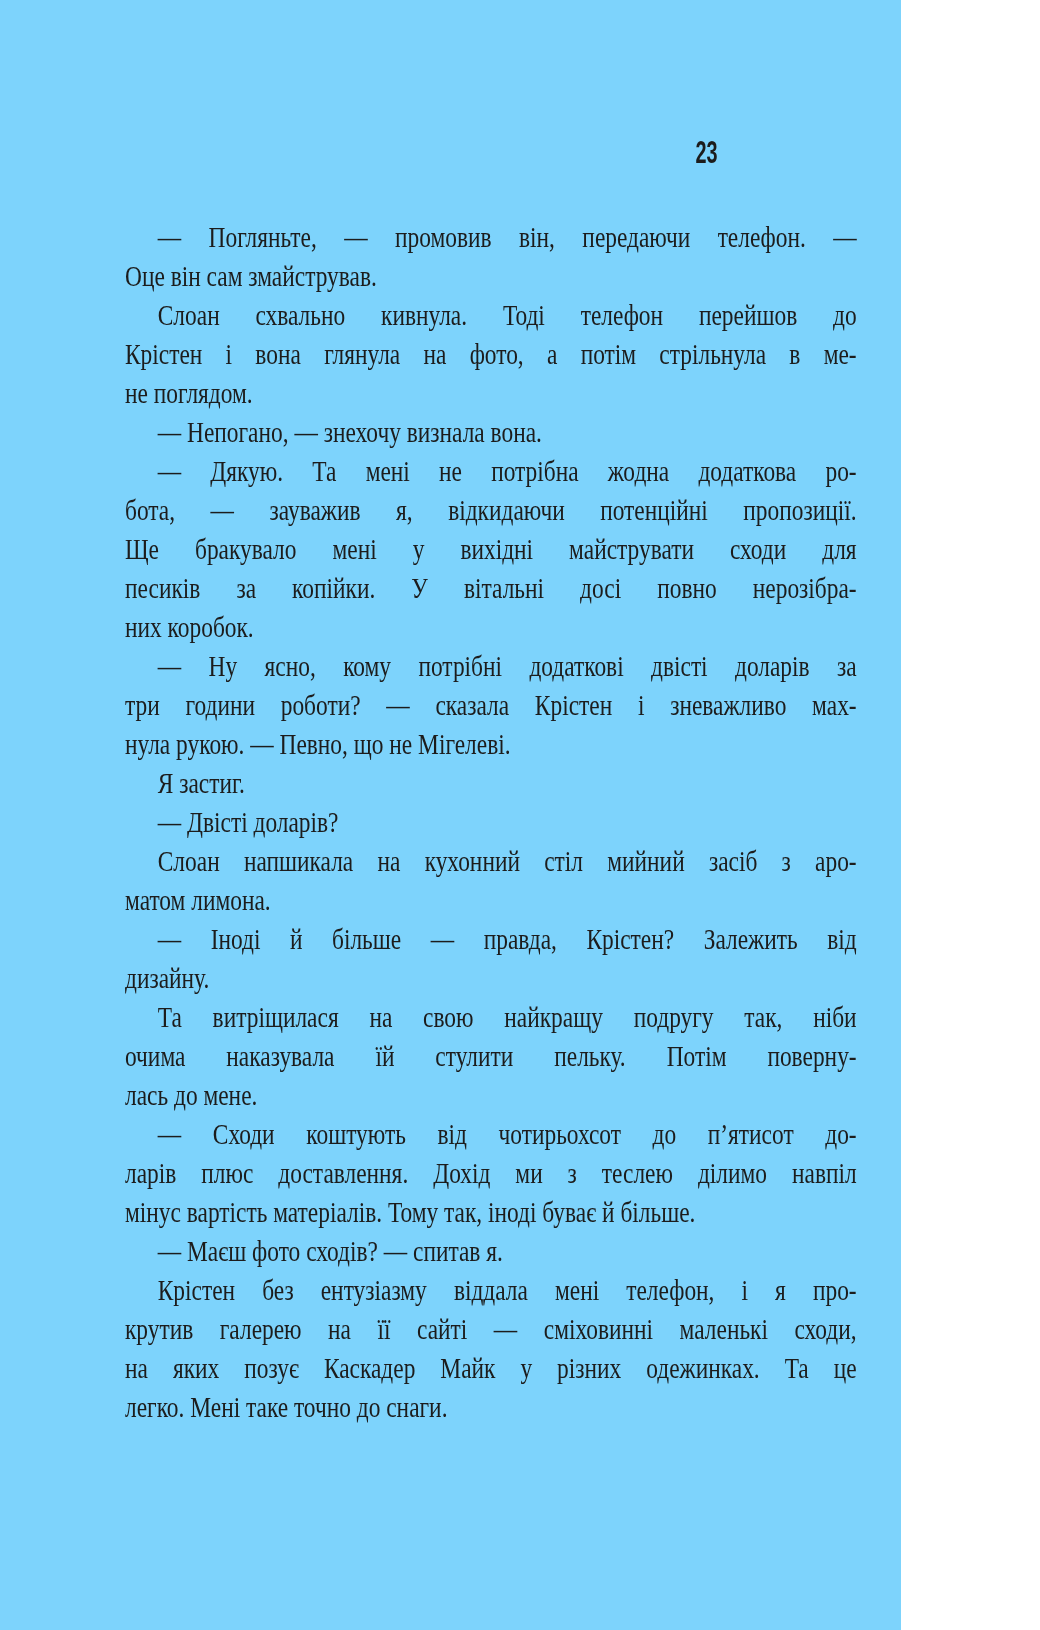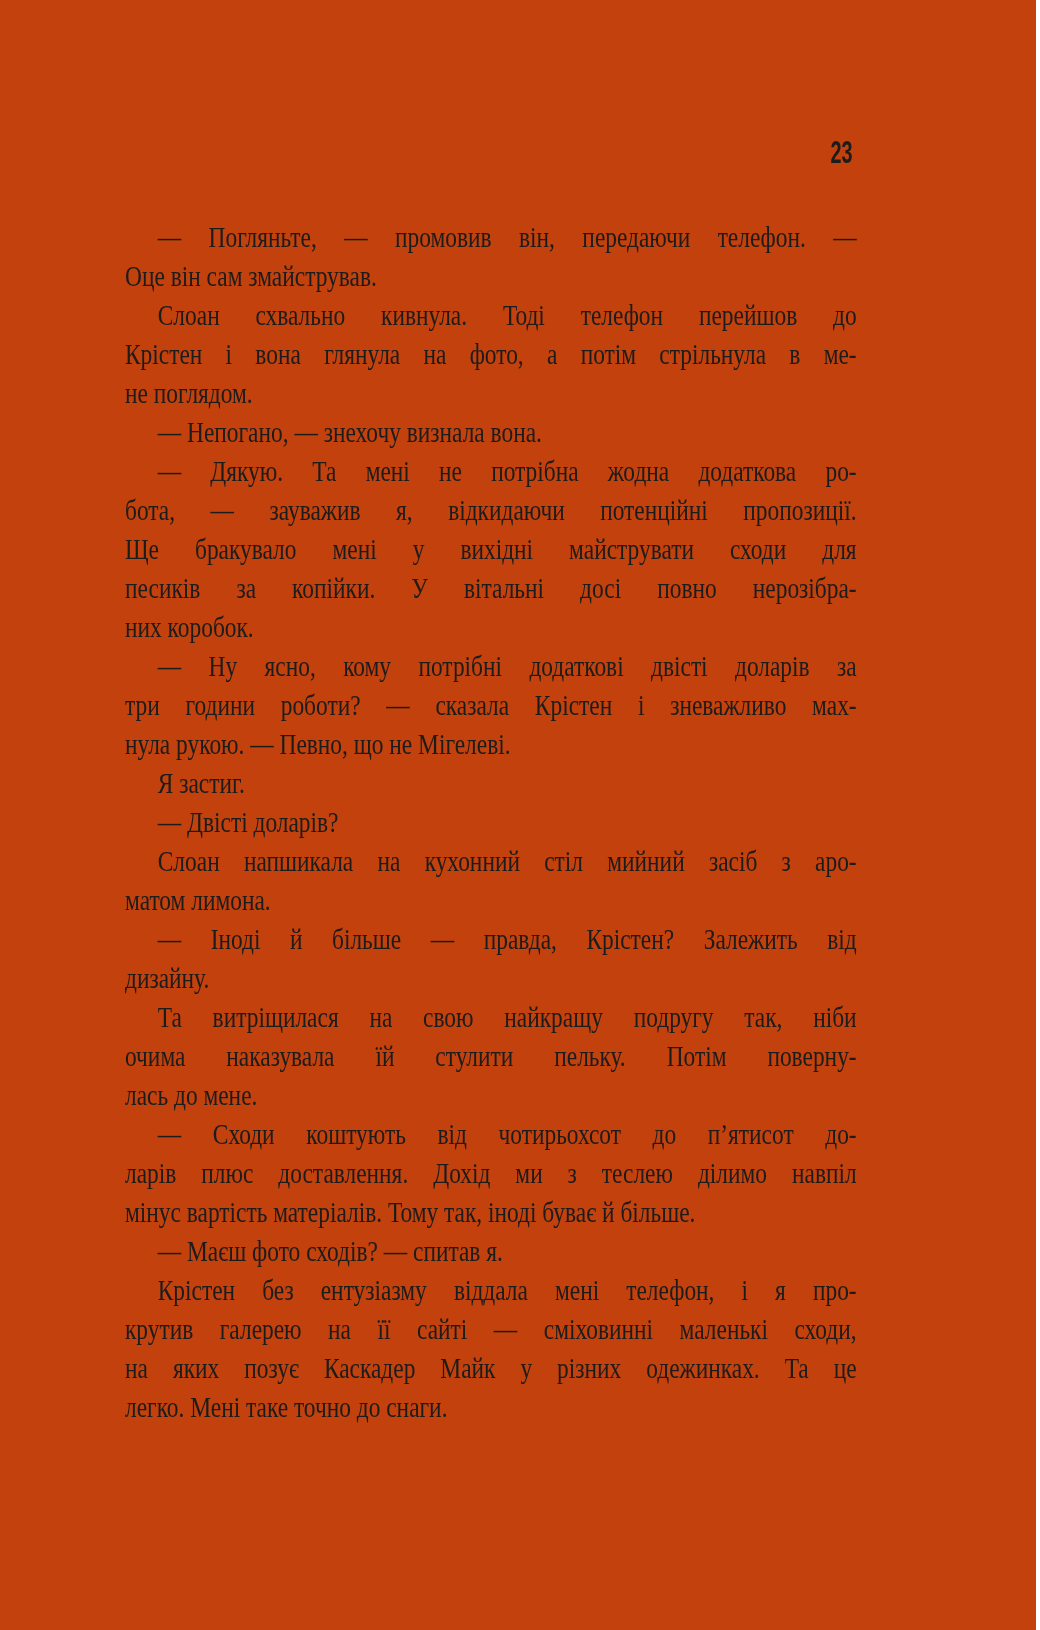--- a/index.html
+++ b/index.html
@@ -2,23 +2,23 @@
 <html><head>
 <meta charset="utf-8">
 <style>
   html, body {
     margin: 0;
     padding: 0;
     background: #ffffff;
   }
   .page {
     position: relative;
-    width: 1036px;
+    width: 901px;
     height: 1630px;
-    background: #c2410c;
+    background: #7dd3fc;
     overflow: hidden;
     font-family: "Liberation Serif", serif;
   }
   .page-number {
     position: absolute;
     top: 136px;
     right: 183px;
     font-family: "Liberation Sans", sans-serif;
     font-weight: 700;
     font-size: 32px;

